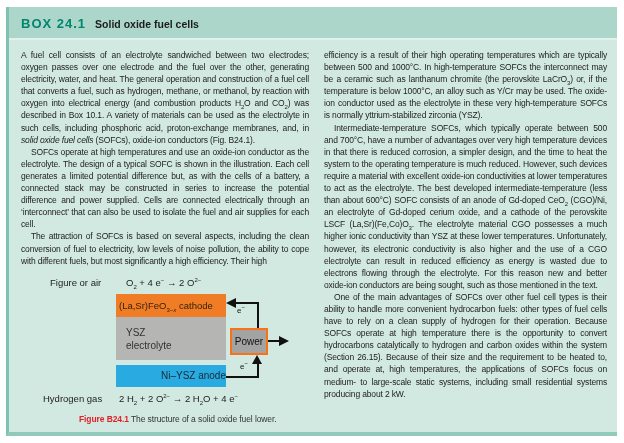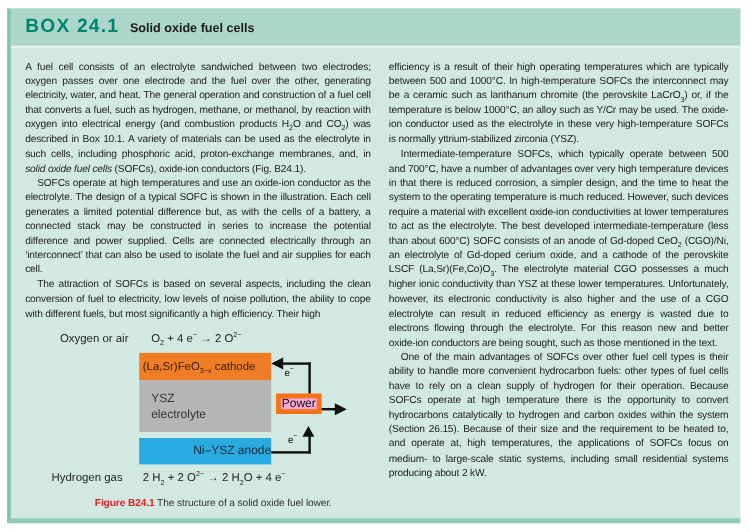--- a/index.html
+++ b/index.html
@@ -6,21 +6,21 @@
   .page{position:relative;width:624px;height:443px;background:var(--c-page-bg,#fff);
         font-family:"Liberation Sans","DejaVu Sans",sans-serif;overflow:hidden;}
   .box{position:absolute;left:6px;top:7px;width:611px;height:429px;
        background:var(--c-box-body-bg,#d2e9e1);
        border-left:3px solid var(--c-box-border,#7fc2b1);
        border-bottom:4px solid var(--c-box-bottom-border,#8fcabb);
        box-sizing:border-box;}
   .box-header{background:var(--c-box-header-bg,#abd6c9);
        padding:7px 12px 6px 12px;border-bottom:2px solid #e2f1ec;}
   .box-header .box-label{color:var(--c-heading-accent,#008670);font-weight:bold;
-       font-size:16px;letter-spacing:1px;margin-right:9px;}
+       font-size:13px;letter-spacing:1px;margin-right:9px;}
   .box-header .box-title{color:#1c1c1c;font-weight:bold;font-size:10.5px;}
   .box-body{display:flex;gap:15px;padding:9px 10px 6px 12px;}
   .col{color:var(--c-text,#222);}
   .col-left{width:288px;flex:none;}
   .col-right{flex:1;}
   .col p{margin:0;font-size:8.5px;line-height:12.1px;text-align:justify;
        letter-spacing:-0.15px;}
   .col p.indent{text-indent:10px;}
   sub,sup{font-size:6px;line-height:0;}
   
@@ -35,22 +35,22 @@
   .blk-anode{top:91px;height:22px;background:var(--c-anode,#29abe2);
        line-height:22px;text-align:right;font-size:10px;color:#1b2a33;}
   .wire{position:absolute;background:var(--c-wire,#111);}
   .tri{position:absolute;width:0;height:0;}
   .tri-left{left:205px;top:24px;border-top:5px solid transparent;
        border-bottom:5px solid transparent;border-right:10px solid var(--c-wire,#111);}
   .tri-right{left:258px;top:62px;border-top:5px solid transparent;
        border-bottom:5px solid transparent;border-left:10px solid var(--c-wire,#111);}
   .tri-up{left:231px;top:81px;border-left:5px solid transparent;
        border-right:5px solid transparent;border-bottom:9px solid var(--c-wire,#111);}
-  .power-box{position:absolute;left:209px;top:54px;width:38px;height:17px;
-       background:#f9a8d4;border:4px solid #f97316;box-sizing:border-box;display:flex;
+  .power-box{position:absolute;left:209px;top:54px;width:38px;height:27px;
+       background:#a3a3a3;border:2px solid #f97316;box-sizing:border-box;display:flex;
        align-items:center;justify-content:center;font-size:10px;color:#111;}
   .e-label{font-size:8px;color:#111;}
   .fig-caption{position:absolute;left:22px;top:140px;font-size:8.5px;
        letter-spacing:-0.1px;color:#333;white-space:nowrap;}
   .fig-caption .cap-label{color:var(--c-caption-accent,#e31f26);font-weight:bold;margin-left:36px;}
 </style>
 </head>
 <body>
 
 <div class="page">
@@ -61,21 +61,21 @@
     </div>
 
     <div class="box-body">
 
       <div class="col col-left">
         <p>A fuel cell consists of an electrolyte sandwiched between two electrodes; oxygen passes over one electrode and the fuel over the other, generating electricity, water, and heat. The general operation and construction of a fuel cell that converts a fuel, such as hydrogen, methane, or methanol, by reaction with oxygen into electrical energy (and combustion products H<sub>2</sub>O and CO<sub>2</sub>) was described in Box 10.1. A variety of materials can be used as the electrolyte in such cells, including phosphoric acid, proton-exchange membranes, and, in <i>solid oxide fuel cells</i> (SOFCs), oxide-ion conductors (Fig. B24.1).</p>
         <p class="indent">SOFCs operate at high temperatures and use an oxide-ion conductor as the electrolyte. The design of a typical SOFC is shown in the illustration. Each cell generates a limited potential difference but, as with the cells of a battery, a connected stack may be constructed in series to increase the potential difference and power supplied. Cells are connected electrically through an ‘interconnect’ that can also be used to isolate the fuel and air supplies for each cell.</p>
         <p class="indent">The attraction of SOFCs is based on several aspects, including the clean conversion of fuel to electricity, low levels of noise pollution, the ability to cope with different fuels, but most significantly a high efficiency. Their high</p>
 
         <div class="figure">
-          <span class="fig-abs" style="left:29px;top:3px;">Oxygen or air</span>
+          <span class="fig-abs" style="left:29px;top:3px;">Figure or air</span>
           <span class="fig-abs" style="left:105px;top:3px;">O<sub>2</sub> + 4 e<sup>−</sup>  →  2 O<sup>2−</sup></span>
 
           <div class="blk blk-cathode">(La,Sr)FeO<sub>3−<i>x</i></sub> cathode</div>
           <div class="blk blk-electrolyte">YSZ<br>electrolyte</div>
           <div class="blk blk-anode">Ni–YSZ anode</div>
 
           <div class="wire" style="left:212px;top:28px;width:26px;height:2px;"></div>
           <div class="tri tri-left"></div>
           <div class="wire" style="left:236px;top:28px;width:2px;height:27px;"></div>
           <span class="fig-abs e-label" style="left:216px;top:32px;">e<sup>−</sup></span>

